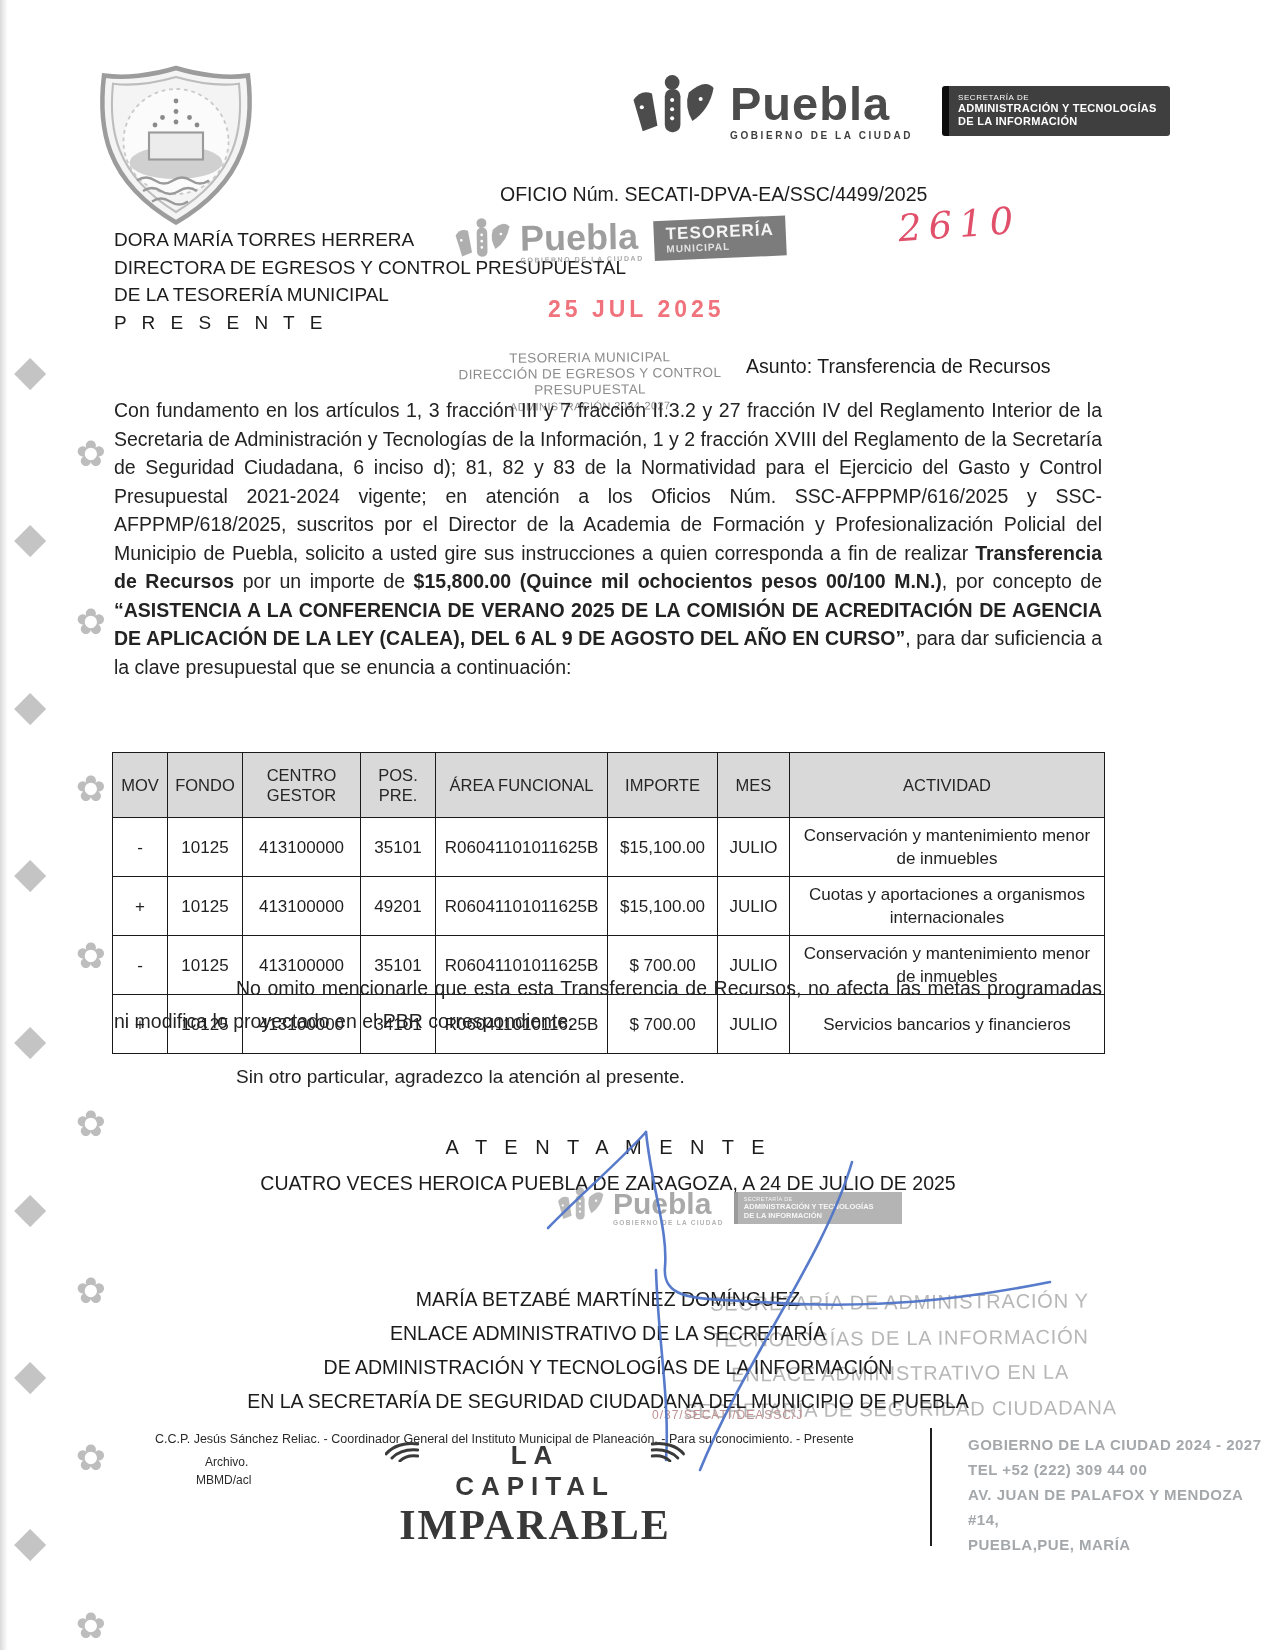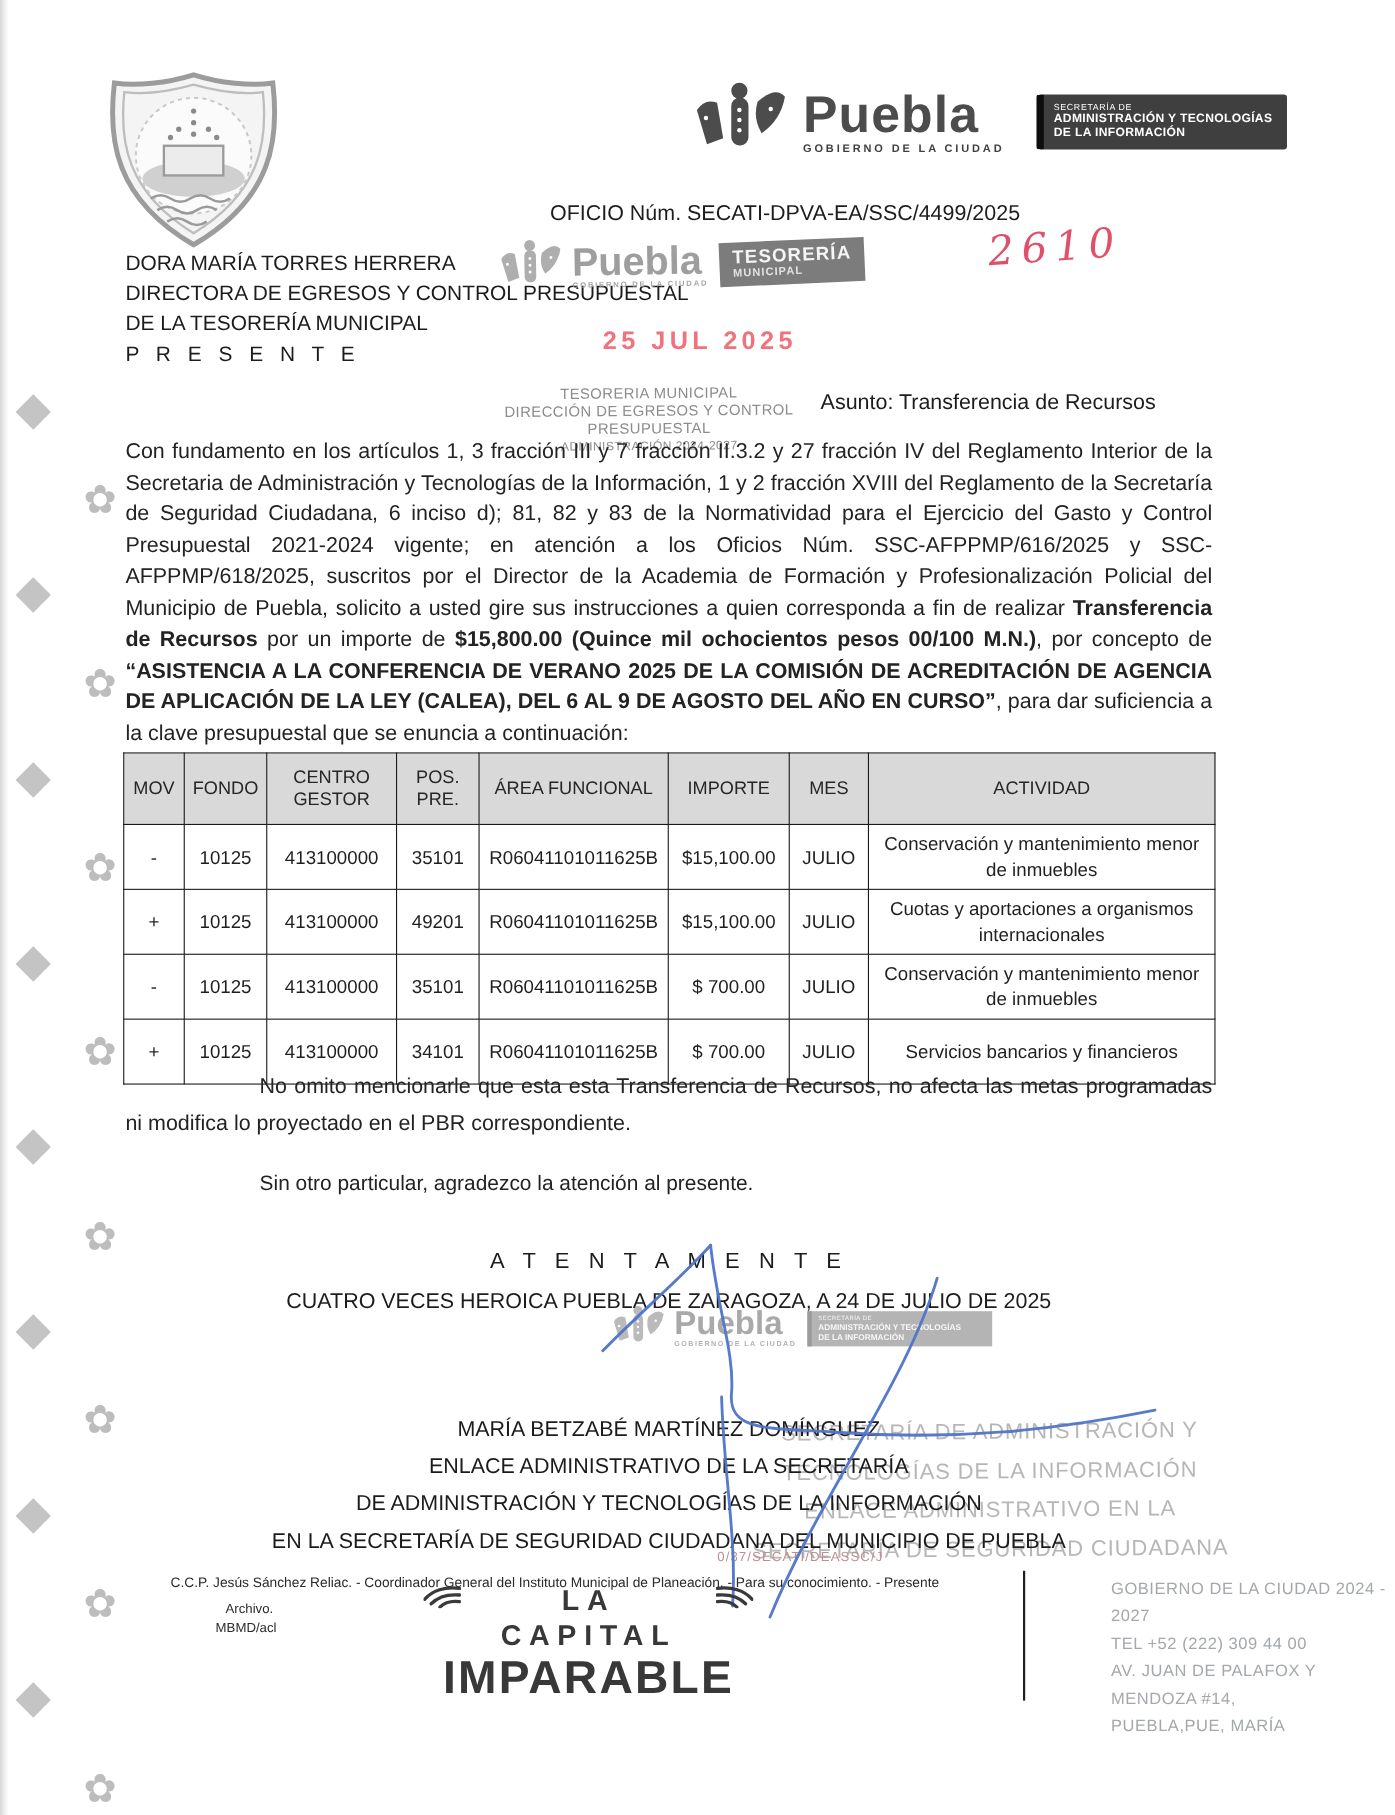--- a/index.html
+++ b/index.html
@@ -43,21 +43,21 @@
   .date-stamp{left:548px;top:296px;color:#f0727c;font-weight:bold;font-size:23px;letter-spacing:4px;}
   .office-stamp{left:420px;top:350px;width:340px;text-align:center;color:#8c8c8c;font-size:13.5px;line-height:16px;letter-spacing:.4px;transform:rotate(-.5deg);}
   .office-stamp .small{font-size:11px;}
   .subject{left:746px;top:355px;font-size:19.5px;font-weight:500;color:#1c1c1c;}
   
   .p1{left:114px;top:396px;width:988px;font-size:19.5px;line-height:28.5px;text-align:justify;color:#232323;margin:0;}
   .b{font-weight:600;}
   .p2{left:114px;top:972px;width:988px;font-size:19.5px;line-height:33px;text-align:justify;text-indent:122px;color:#232323;margin:0;}
   .p3{left:114px;top:1066px;width:988px;font-size:19px;text-indent:122px;color:#232323;margin:0;}
   
-  table.budget{left:112px;top:684px;position:absolute;width:992px;border-collapse:collapse;table-layout:fixed;padding-left:44px;}
+  table.budget{left:112px;top:752px;position:absolute;width:992px;border-collapse:collapse;table-layout:fixed;padding-left:44px;}
   table.budget th,table.budget td{border:1.6px solid #1a1a1a;text-align:center;vertical-align:middle;padding:4px 6px;}
   table.budget th{background:#d9d9d9;font-size:16.5px;font-weight:500;white-space:pre-line;line-height:20px;height:56px;}
   table.budget td{font-size:17px;font-weight:400;line-height:23px;height:50px;color:#1f1f1f;}
   col.c-mov{width:55px;}col.c-fondo{width:75px;}col.c-cg{width:118px;}col.c-pos{width:75px;}
   col.c-area{width:172px;}col.c-imp{width:110px;}col.c-mes{width:72px;}col.c-act{width:315px;}
   
   .closing{left:114px;top:1136px;width:988px;text-align:center;color:#1c1c1c;}
   .atent{font-size:20px;font-weight:500;letter-spacing:6px;}
   .place-date{font-size:19.5px;font-weight:500;margin-top:13px;}
   
@@ -71,23 +71,23 @@
   .name-block{left:114px;top:1282px;width:988px;text-align:center;font-size:19.5px;line-height:34px;font-weight:500;color:#1b1b1b;}
   .ref-code{left:652px;top:1408px;font-size:12px;letter-spacing:1px;color:#bf9090;}
   .sig-svg{left:400px;top:1095px;pointer-events:none;}
   
   .ccp{left:155px;top:1432px;font-size:12.5px;color:#2a2a2a;}
   .archivo{left:205px;top:1455px;font-size:12px;color:#2a2a2a;}
   .initials{left:196px;top:1473px;font-size:12px;color:#2a2a2a;}
   .capital{left:385px;top:1440px;width:300px;text-align:center;color:#383838;}
   .cap-row{display:flex;align-items:flex-start;justify-content:center;gap:6px;}
   .cap-l1{font-size:26px;font-weight:bold;letter-spacing:7px;}
-  .cap-l2{font-size:42px;font-weight:800;letter-spacing:2px;line-height:1;margin-top:2px;}
+  .cap-l2{font-size:42px;font-weight:800;letter-spacing:2px;line-height:1;margin-top:2px;font-family:Liberation Serif, serif;}
   .divider{left:930px;top:1428px;width:2px;height:118px;background:#1f1f1f;}
-  .address{left:1010px;top:1432px;font-size:15px;line-height:25px;letter-spacing:.5px;color:#a4a8ab;}
+  .address{left:968px;top:1432px;font-size:15px;line-height:25px;letter-spacing:.5px;color:#a4a8ab;font-weight:bold;}
 </style>
 </head>
 <body>
 
 <div class="page">
 
   <svg width="0" height="0" style="position:absolute">
     <symbol id="talavera" viewBox="0 0 100 84">
       <g fill="#4c4c4c">
         <path d="M16,64 L6,30 Q14,18 26,23 L32,58 Z"></path>

